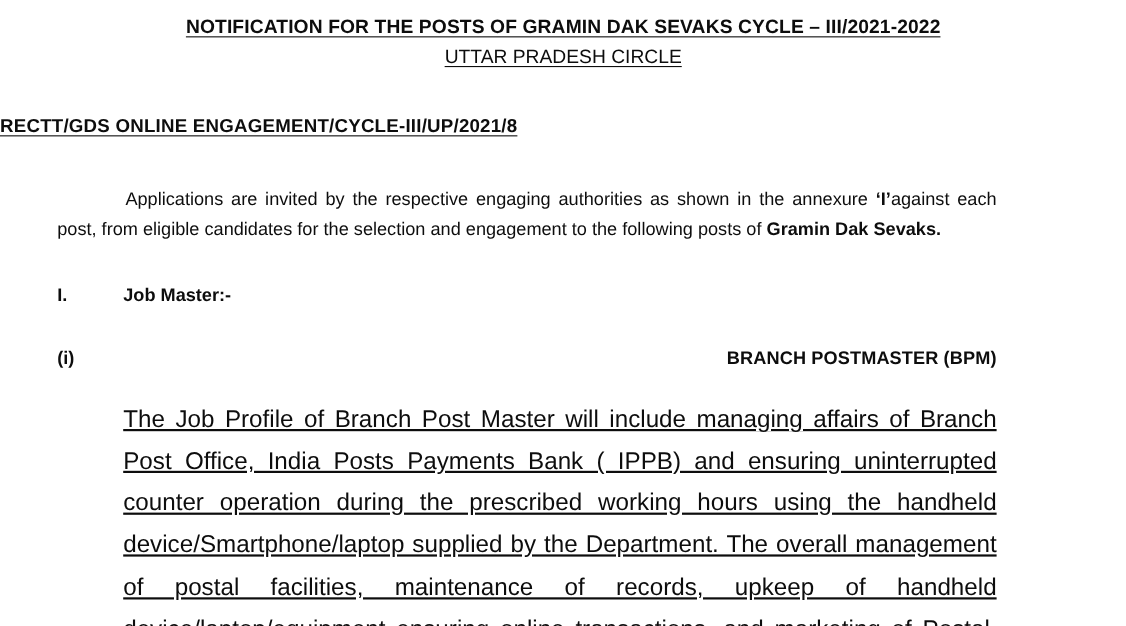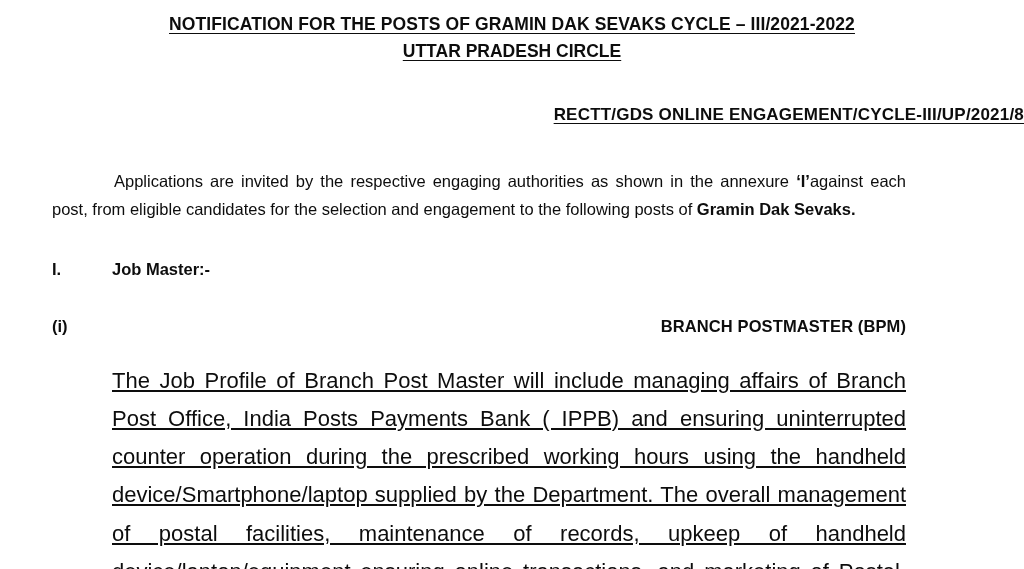--- a/index.html
+++ b/index.html
@@ -36,30 +36,30 @@
     font-size: 17.5px;
     font-weight: bold;
     letter-spacing: 0.1px;
     line-height: 1.45;
     text-decoration: underline;
     text-underline-offset: 3px;
     display: inline-block;
   }
   .title-line-2 {
     font-size: 17.5px;
-    font-weight: bold;
+    font-weight: normal;
     line-height: 1.45;
     text-decoration: underline;
     text-underline-offset: 3px;
     display: inline-block;
     margin-top: 2px;
     text-align: right;
   }
   .ref-line {
-    text-align: right;
+    text-align: left;
     margin-top: 40px;
   }
   .ref-line span {
     font-size: 17px;
     font-weight: bold;
     text-decoration: underline;
     text-underline-offset: 3px;
     letter-spacing: 0.2px;
     display: inline-block;
   }

